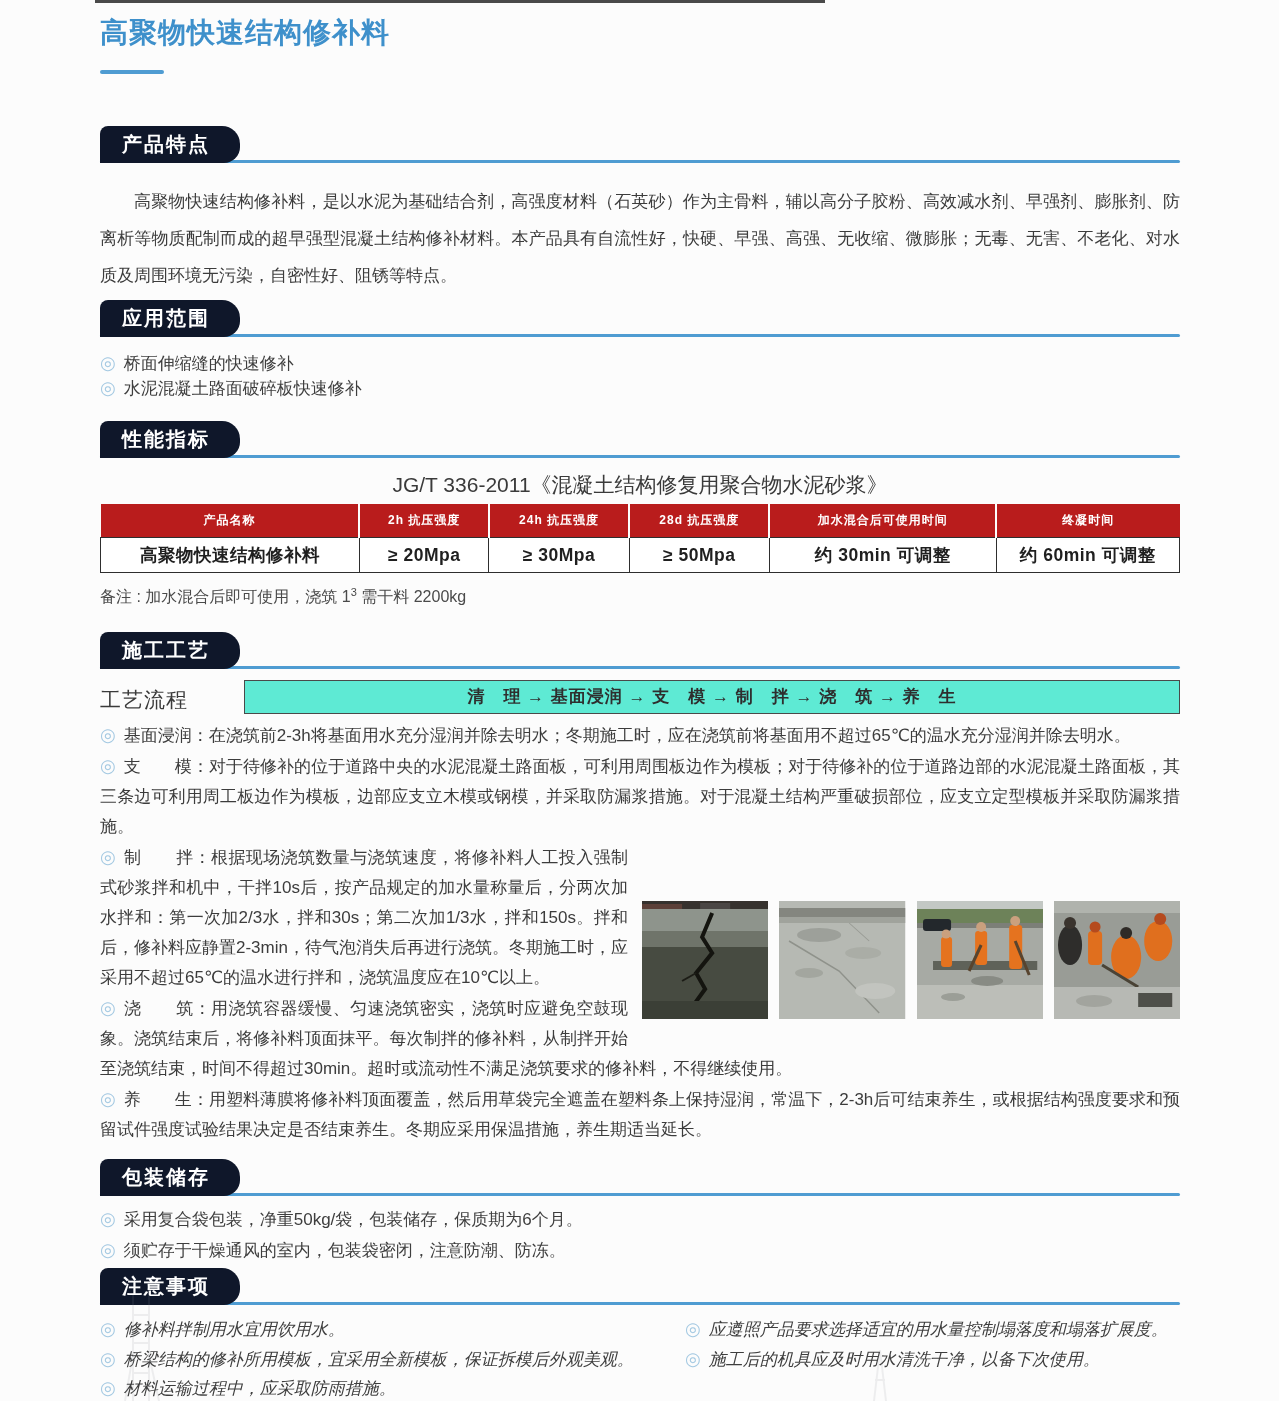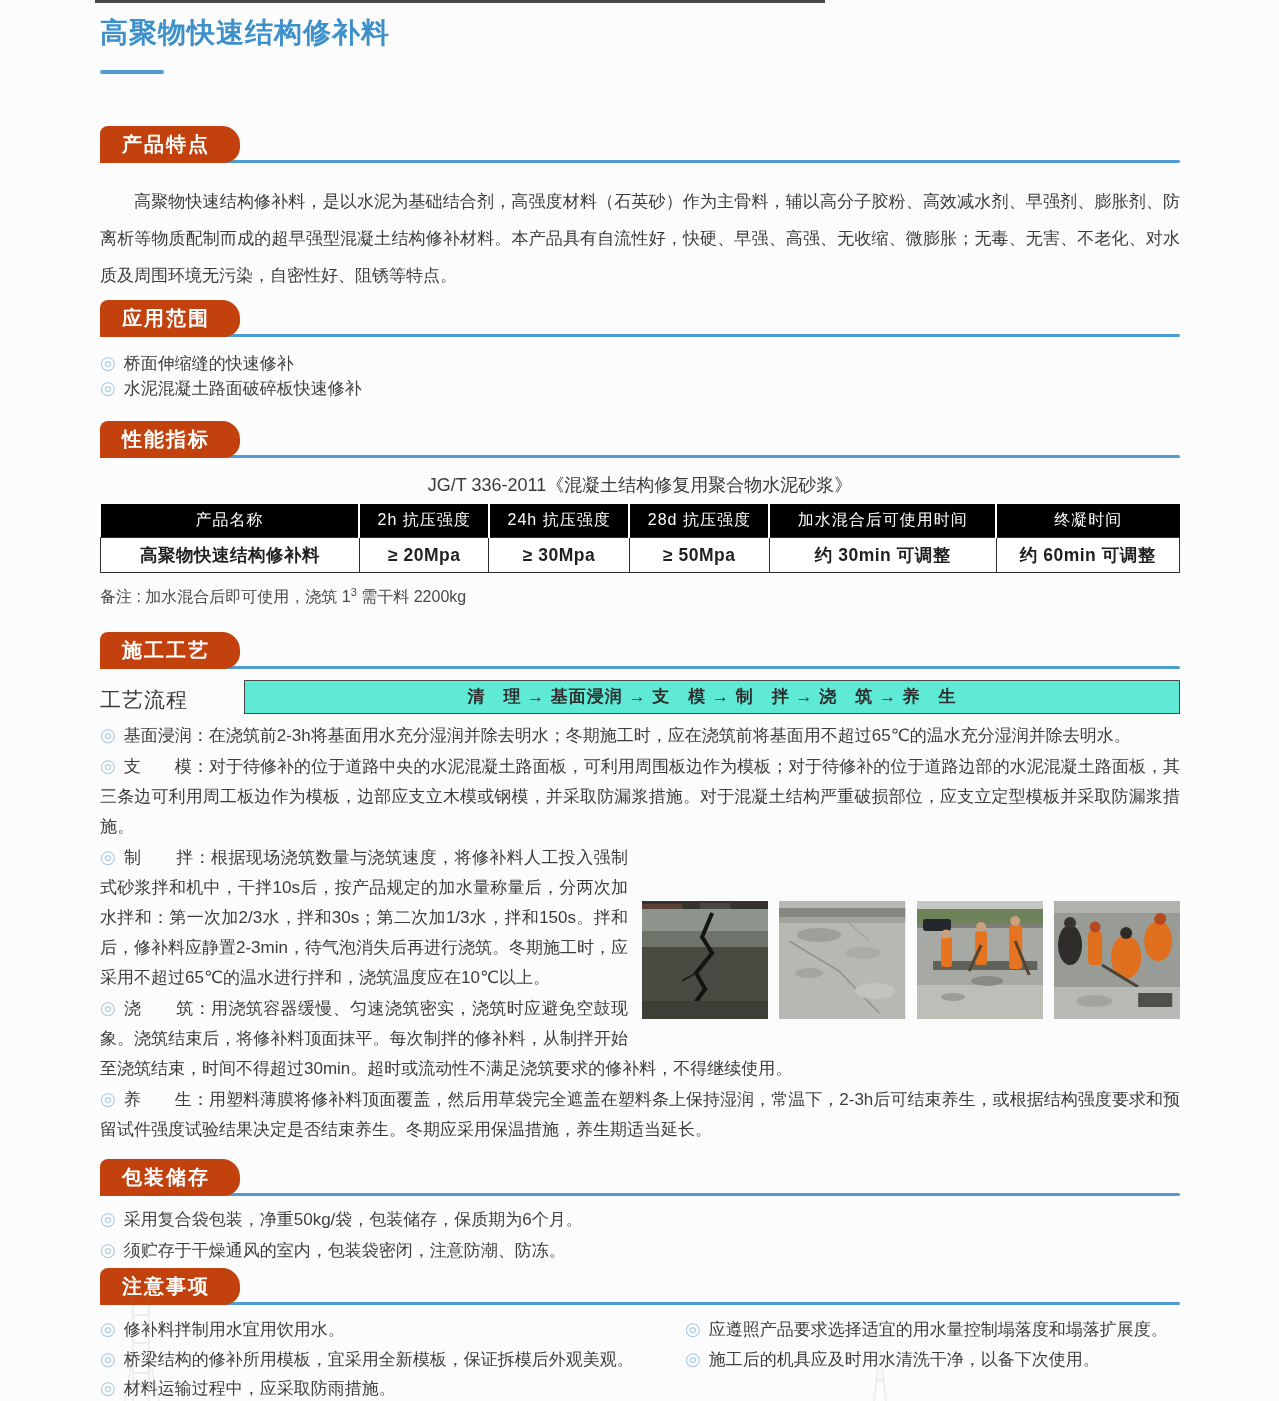--- a/index.html
+++ b/index.html
@@ -12,36 +12,36 @@
   .top-edge { position:absolute; left:95px; top:0; width:730px; height:3px; background:#1d1d1d; opacity:.8; }
   .content { position:absolute; left:100px; top:0; width:1080px; }
 
   h1.doc-title { margin:16px 0 0 0; font-size:28px; line-height:34px; font-weight:bold; color:#3e90cb; letter-spacing:1px; }
   .title-underline { margin-top:20px; width:64px; height:4px; background:#4f9cd2; border-radius:2px; }
 
   .sec-head { position:relative; height:37px; }
   .sec-line { position:absolute; left:0; right:0; bottom:0; height:3px; background:#4f9cd2; border-radius:2px; }
   .sec-badge {
     position:absolute; left:0; bottom:0; height:37px; line-height:37px;
-    background:#c2410c; color:#ffffff; font-size:20px; font-weight:bold;
+    background:#0f172a; color:#ffffff; font-size:20px; font-weight:bold;
     padding:0 30px 0 22px; border-radius:8px 18px 16px 0; letter-spacing:2px;
   }
 
   .mt-features { margin-top:52px; }
   .features-para { margin:20px 0 0 0; font-size:17px; line-height:37px; text-align:justify; text-indent:2em; color:#3c3c3c; }
 
   .mt-apps { margin-top:6px; }
   .apps-list { display:flex; margin-top:14px; font-size:17px; line-height:24px;flex-direction:column; }
   .apps-list .app-item:first-child { width:305px; }
 
   .mt-perf { margin-top:20px; }
-  .standard-line { margin-top:16px; font-size:18px; line-height:22px; text-align:center; color:#3a3a3a; }
+  .standard-line { margin-top:16px; font-size:21px; line-height:22px; text-align:center; color:#3a3a3a; }
   table.perf { margin-top:8px; width:100%; border-collapse:collapse; }
   table.perf th {
-    background:#000000; color:#fff; font-size:16px; font-weight:400;
+    background:#b91c1c; color:#fff; font-size:12px; font-weight:700;
     height:31px; border:none; border-right:2px solid #fdfdfd; letter-spacing:1px;
   }
   table.perf th:last-child { border-right:none; }
   table.perf td {
     background:#fff; color:#1f1f1f; font-size:17.5px; font-weight:600;
     height:32px; text-align:center; border:1.5px solid #2e2e2e; letter-spacing:.5px;
   }
   .perf-note { margin-top:10px; font-size:16px; line-height:18px; color:#4a4a4a; }
   .perf-note sup { font-size:11px; }
 
@@ -63,21 +63,21 @@
   }
   .photos .ph { flex:1; height:118px; }
   .photos svg { display:block; width:100%; height:100%; }
 
   .mt-pack { margin-top:14px; }
   .plain-list { margin-top:8px; font-size:17px; }
   .plain-list .p-item { line-height:30px; }
 
   .mt-notes { margin-top:2px; }
   .notes-wrap { position:relative; margin-top:10px; font-size:17px; }
-  .notes-left .n-item, .notes-right .n-item { line-height:28.5px; }
+  .notes-left .n-item, .notes-right .n-item { line-height:28.5px;font-style:italic; }
   .notes-right { position:absolute; left:585px; top:0; }
 
   .watermark { position:absolute; opacity:.12; }
 </style>
 </head>
 <body>
 
 <div class="page">
   <div class="top-edge"></div>
 

